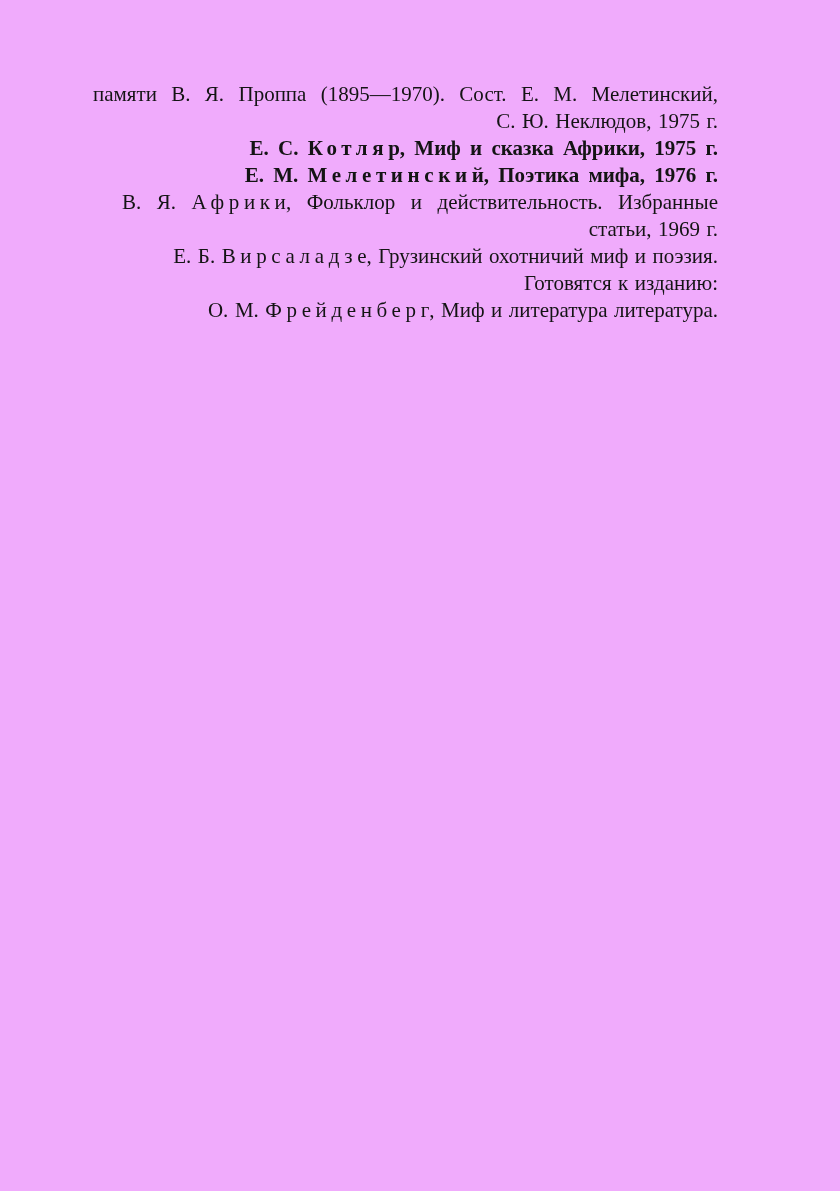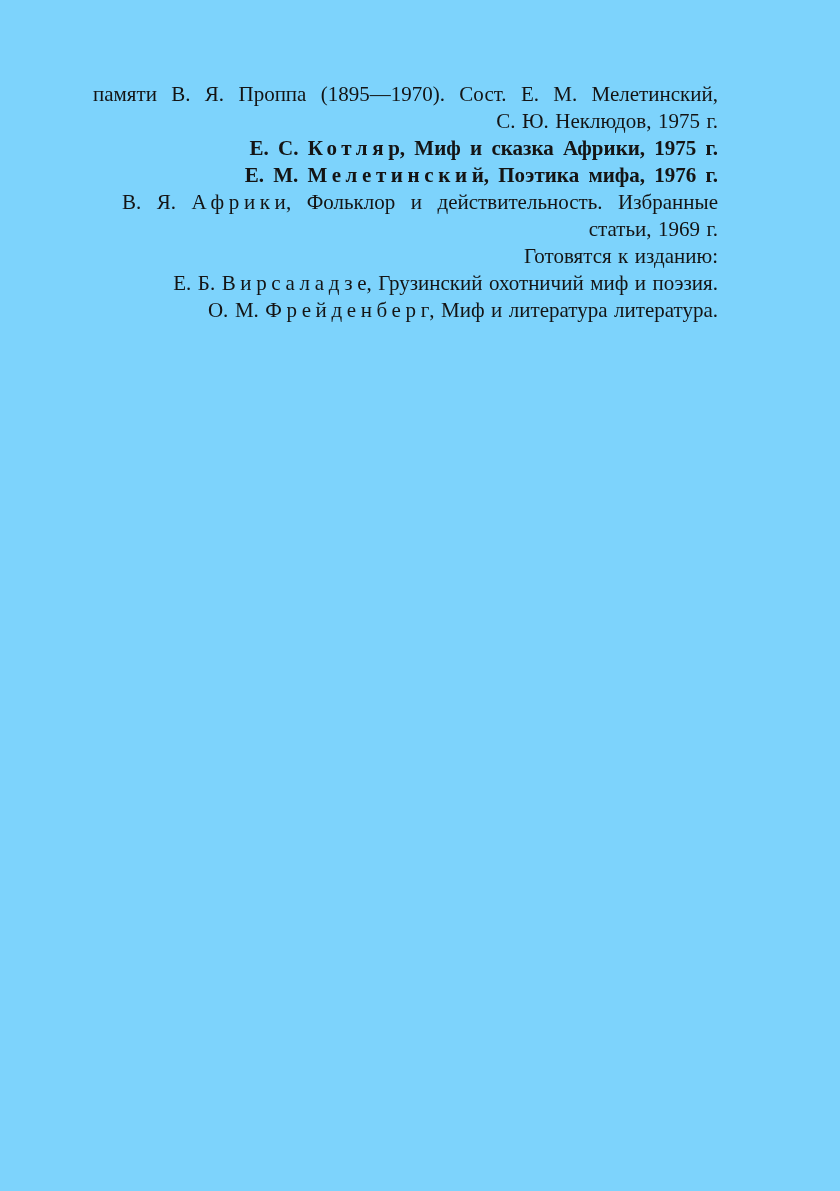--- a/index.html
+++ b/index.html
@@ -4,21 +4,21 @@
 <style>
   html, body {
     margin: 0;
     padding: 0;
     background: #ffffff;
   }
   .page {
     position: relative;
     width: 840px;
     height: 1191px;
-    background: #7dd3fc;
+    background: #f0abfc;
     overflow: hidden;
     font-family: "Liberation Serif", "DejaVu Serif", serif;
   }
   .text-block {
     position: absolute;
     left: 93px;
     top: 81px;
     width: 625px;
     font-size: 21px;
     line-height: 27px;
@@ -56,22 +56,22 @@
         <div class="line indent wide"><span>Е. С. </span><span class="sp">Котляр</span><span>, Миф и сказка Африки, 1975 г.</span></div>
       </div>
       <div class="para">
         <div class="line indent wide"><span>Е. М. </span><span class="sp">Мелетинский</span><span>, Поэтика мифа, 1976 г.</span></div>
       </div>
       <div class="para">
         <div class="line indent just"><span>В. Я. </span><span class="sp">Африки</span><span>, Фольклор и действительность. Избранные</span></div>
         <div class="line"><span>статьи, 1969 г.</span></div>
       </div>
       <div class="para">
-        <div class="line indent"><span>Готовятся к изданию:</span></div>
+        <div class="line indent"><span>Е. Б. </span><span class="sp">Вирсаладзе</span><span>, Грузинский охотничий миф и поэзия.</span></div>
       </div>
       <div class="para">
-        <div class="line indent"><span>Е. Б. </span><span class="sp">Вирсаладзе</span><span>, Грузинский охотничий миф и поэзия.</span></div>
+        <div class="line indent"><span>Готовятся к изданию:</span></div>
       </div>
       <div class="para">
         <div class="line indent"><span>О. М. </span><span class="sp">Фрейденберг</span><span>, Миф и литература литература.</span></div>
       </div>
     </div>
 </div>
 
 </body></html>

